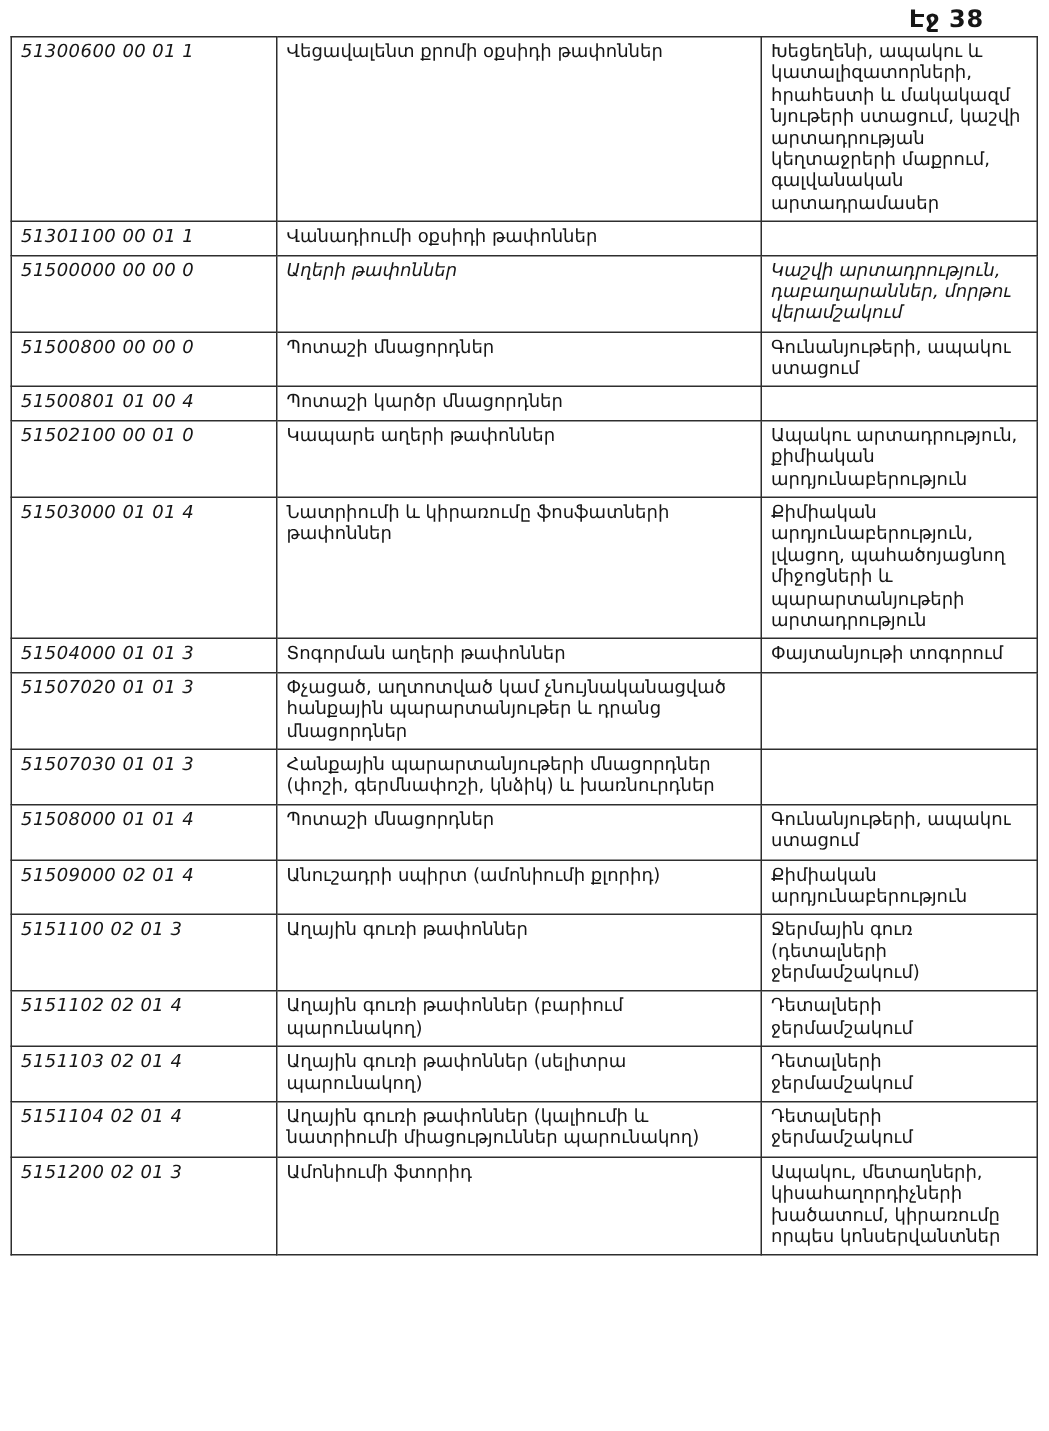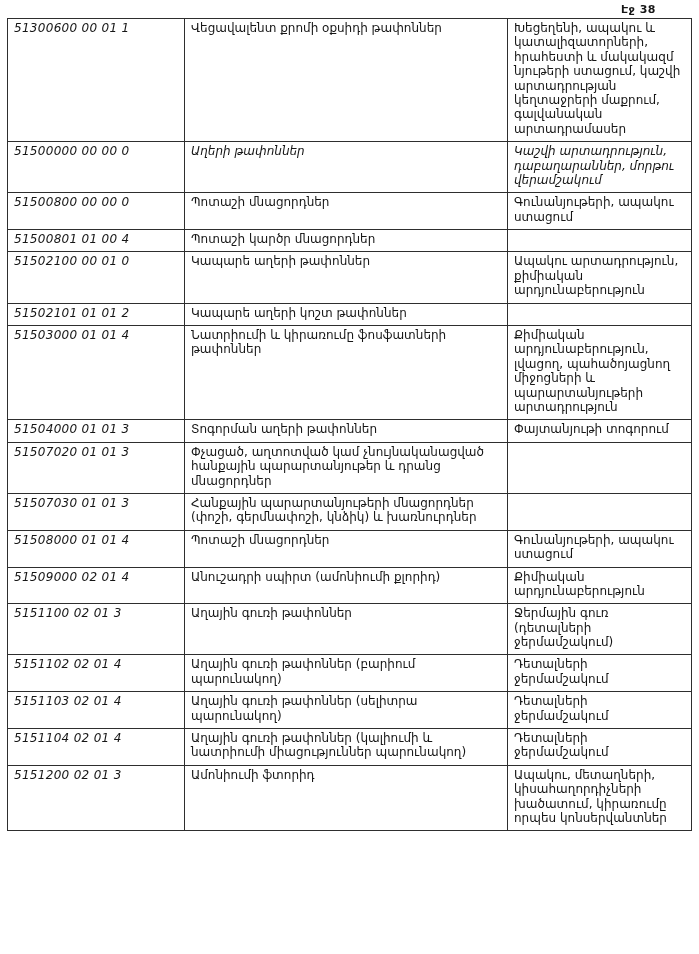--- a/index.html
+++ b/index.html
@@ -8,21 +8,21 @@
     height: 954px;
     background: #ffffff;
     font-family: "DejaVu Sans", sans-serif;
     color: #161616;
     overflow: hidden;
   }
   .page { padding-top: 3px; }
   .page-header {
     width: 656px;
     text-align: right;
-    font-size: 11px;
+    font-size: 16px;
     font-weight: bold;
     letter-spacing: 0.5px;
     margin-bottom: 2px;
   }
   table.waste-table {
     border-collapse: collapse;
     table-layout: fixed;
     width: 684px;
     margin-left: 7px;
   }
@@ -49,44 +49,44 @@
       <col style="width:177px">
       <col style="width:323px">
       <col style="width:184px">
     </colgroup>
     <tbody>
         <tr>
           <td class="col-code">51300600 00 01 1</td>
           <td class="col-name">Վեցավալենտ քրոմի օքսիդի թափոններ</td>
           <td class="col-usage">Խեցեղենի, ապակու և կատալիզատորների, հրահեստի և մակակազմ նյութերի ստացում, կաշվի արտադրության կեղտաջրերի մաքրում, գալվանական արտադրամասեր</td>
         </tr>
+        <tr>
+          <td class="col-code">51301100 00 01 1</td>
+          <td class="col-name">Վանադիումի օքսիդի թափոններ</td>
+          <td class="col-usage"></td>
+        </tr>
         <tr class="italic">
           <td class="col-code">51500000 00 00 0</td>
           <td class="col-name">Աղերի թափոններ</td>
           <td class="col-usage">Կաշվի արտադրություն, դաբաղարաններ, մորթու վերամշակում</td>
         </tr>
         <tr>
           <td class="col-code">51500800 00 00 0</td>
           <td class="col-name">Պոտաշի մնացորդներ</td>
           <td class="col-usage">Գունանյութերի, ապակու ստացում</td>
         </tr>
         <tr>
           <td class="col-code">51500801 01 00 4</td>
           <td class="col-name">Պոտաշի կարծր մնացորդներ</td>
           <td class="col-usage"></td>
         </tr>
         <tr>
           <td class="col-code">51502100 00 01 0</td>
           <td class="col-name">Կապարե աղերի թափոններ</td>
           <td class="col-usage">Ապակու արտադրություն, քիմիական արդյունաբերություն</td>
-        </tr>
-        <tr>
-          <td class="col-code">51502101 01 01 2</td>
-          <td class="col-name">Կապարե աղերի կոշտ թափոններ</td>
-          <td class="col-usage"></td>
         </tr>
         <tr>
           <td class="col-code">51503000 01 01 4</td>
           <td class="col-name">Նատրիումի և կիրառումը ֆոսֆատների թափոններ</td>
           <td class="col-usage">Քիմիական արդյունաբերություն, լվացող, պահածոյացնող միջոցների և պարարտանյութերի արտադրություն</td>
         </tr>
         <tr>
           <td class="col-code">51504000 01 01 3</td>
           <td class="col-name">Տոգորման աղերի թափոններ</td>
           <td class="col-usage">Փայտանյութի տոգորում</td>

